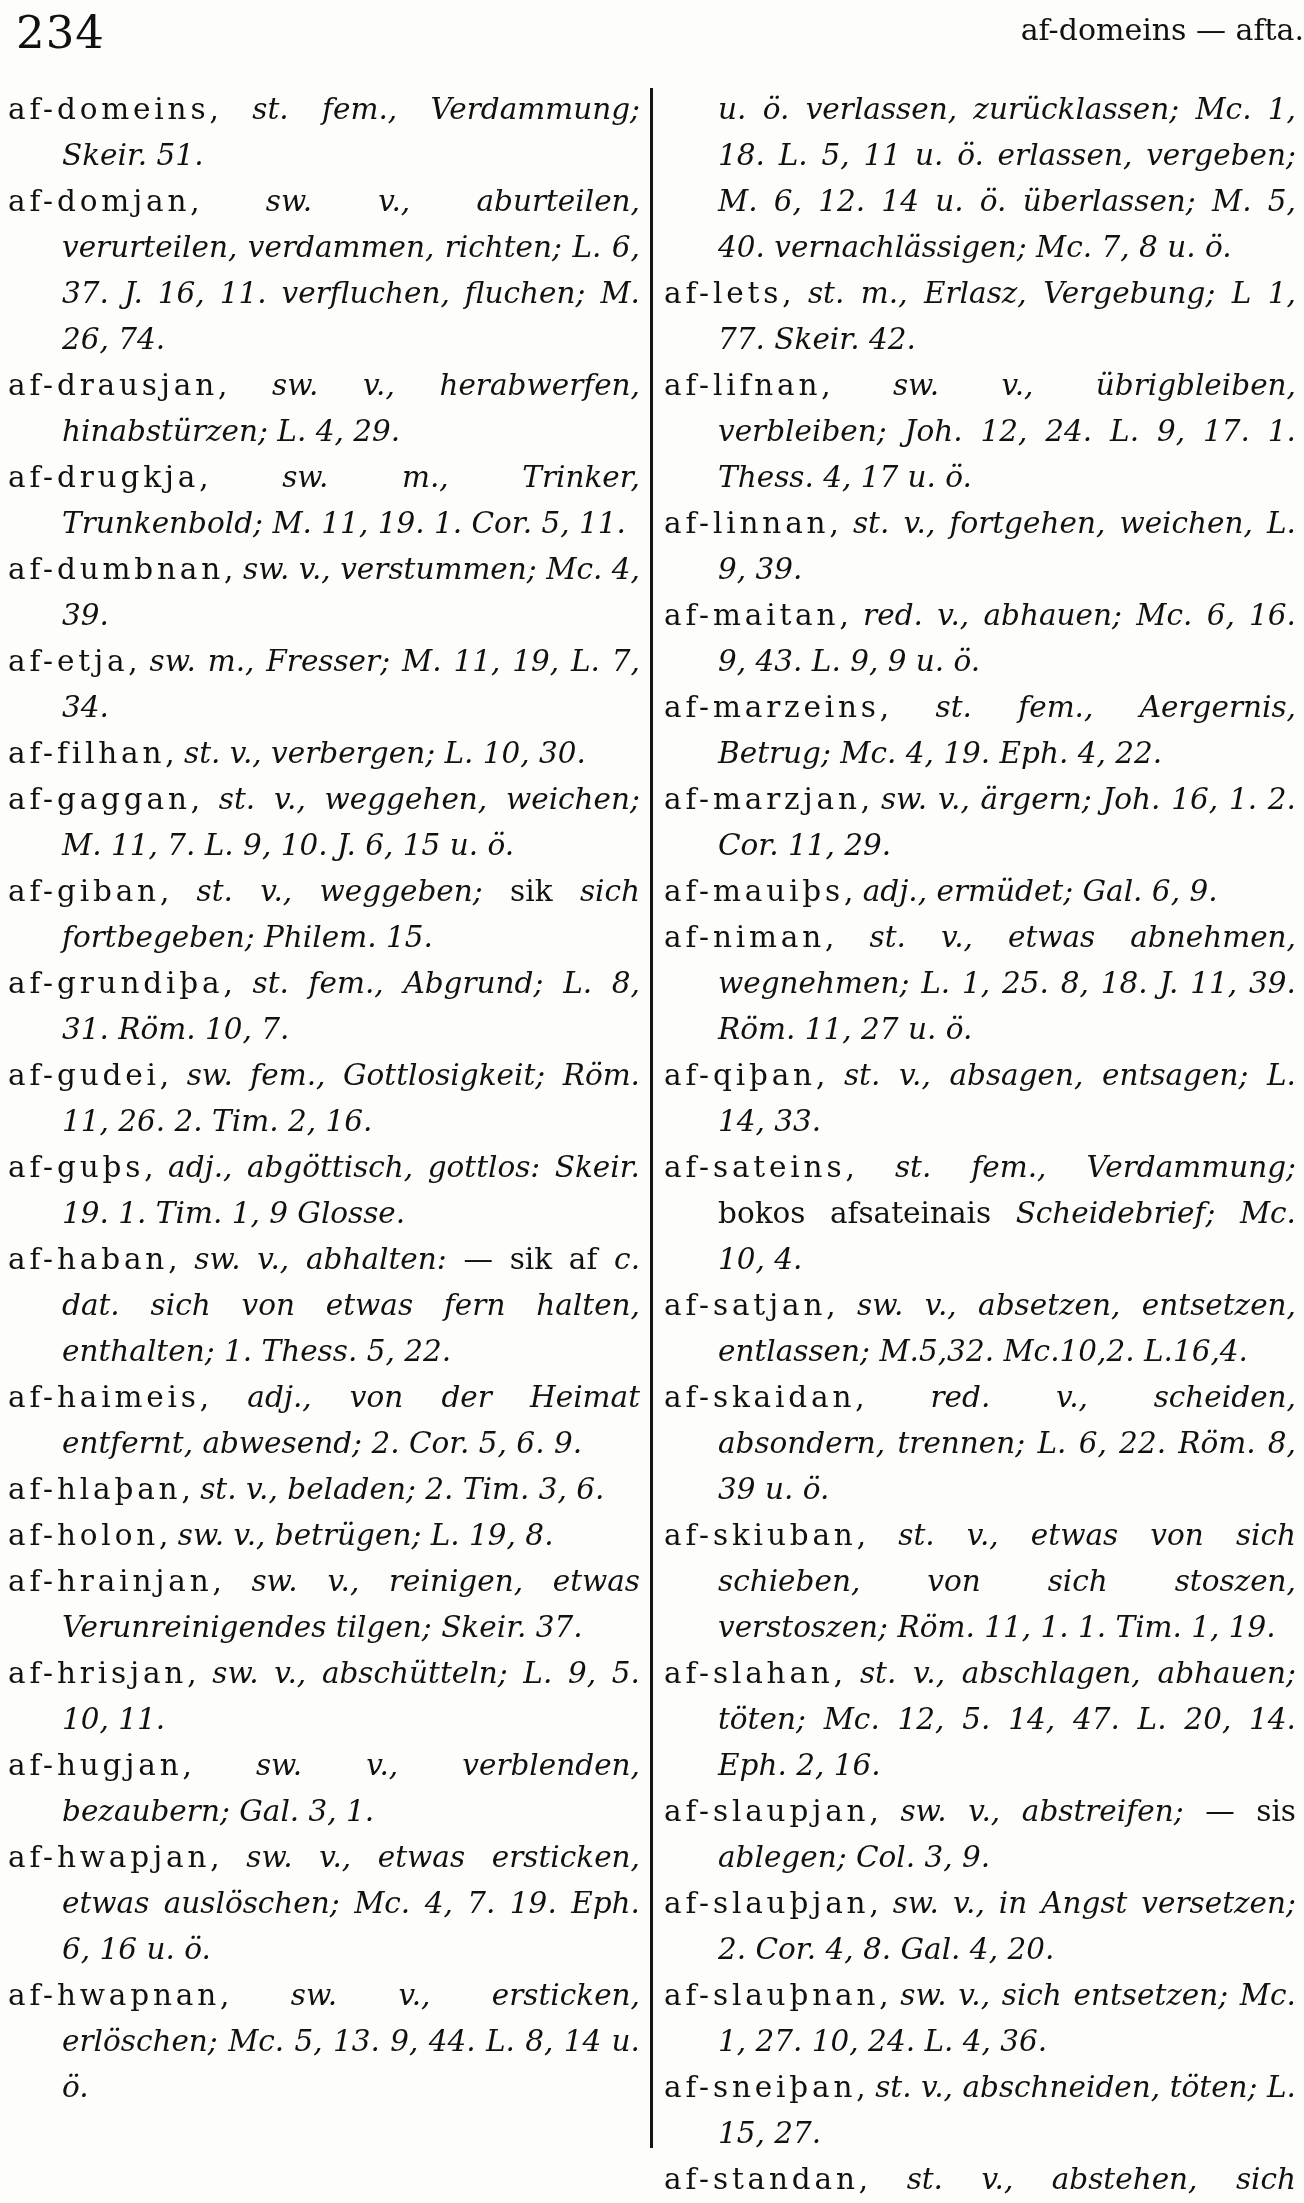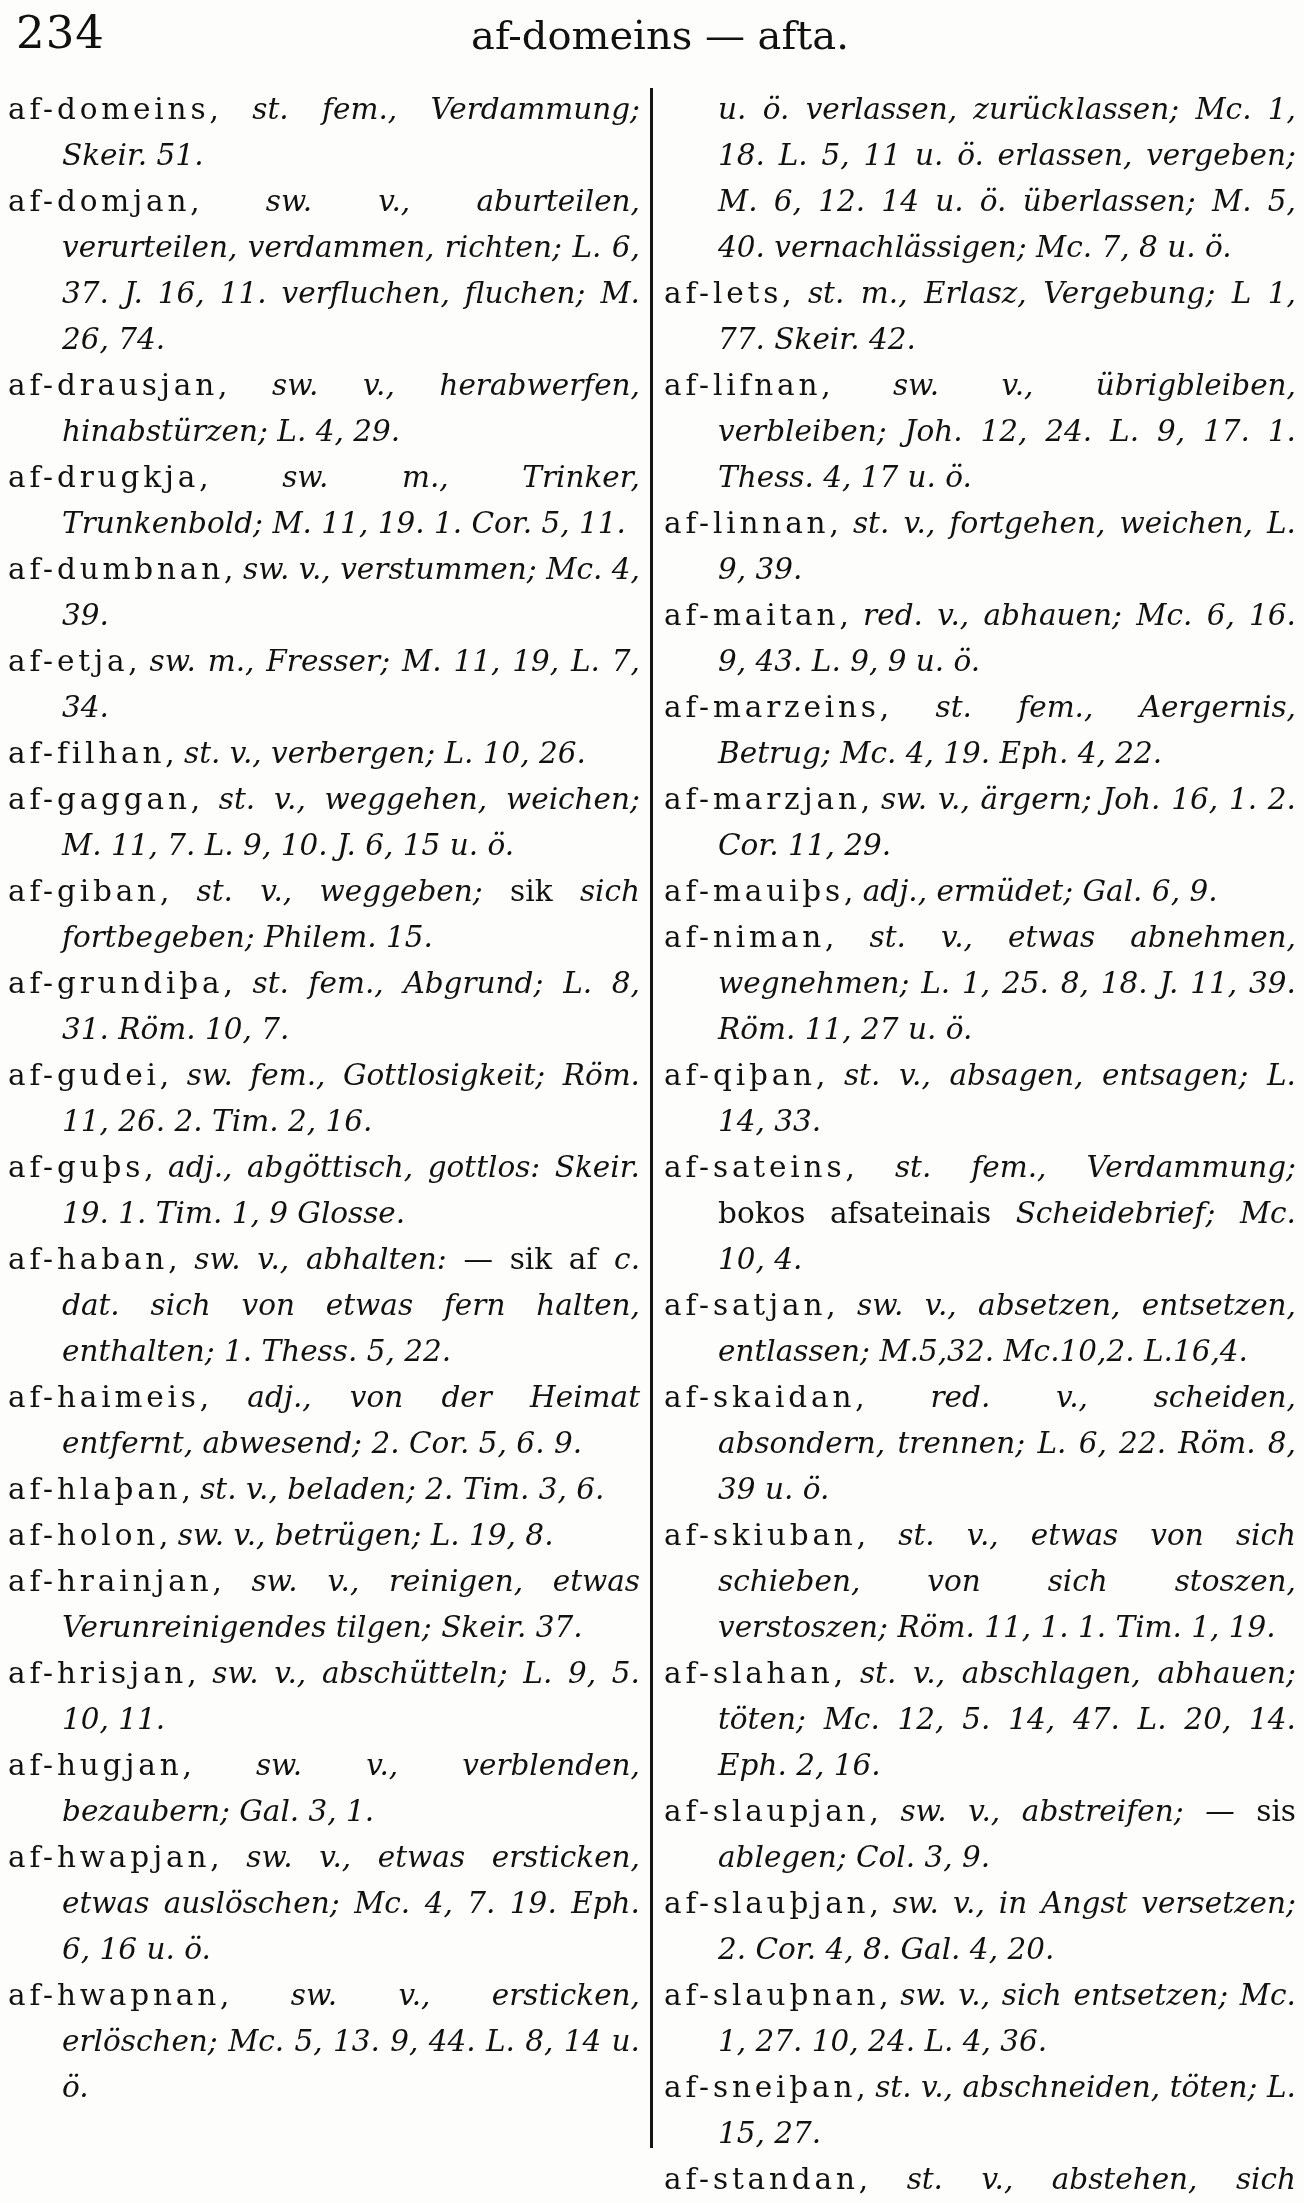--- a/index.html
+++ b/index.html
@@ -21,22 +21,22 @@
     left: 16px;
     top: 6px;
     font-size: 45px;
     letter-spacing: 1px;
   }
   #running-title {
     position: absolute;
     left: 16px;
     right: 0;
     top: 12px;
-    text-align: center;
-    font-size: 40px;
+    text-align: right;
+    font-size: 30px;
   }
   #column-divider {
     position: absolute;
     left: 650px;
     top: 88px;
     width: 3px;
     height: 2060px;
     background: #151515;
   }
   .column {
@@ -70,21 +70,21 @@
   <div id="page-number">234</div>
   <div id="running-title">af-domeins — afta.</div>
   <div id="column-divider"></div>
   <div id="column-left" class="column">
       <div class="entry"><span class="h">af-domeins</span><span class="r">, </span><span class="i">st. fem., Verdammung; Skeir. 51.</span></div>
       <div class="entry"><span class="h">af-domjan</span><span class="r">, </span><span class="i">sw. v., aburteilen, verurteilen, verdammen, richten; L. 6, 37. J. 16, 11. verfluchen, fluchen; M. 26, 74.</span></div>
       <div class="entry"><span class="h">af-drausjan</span><span class="r">, </span><span class="i">sw. v., herabwerfen, hinabstürzen; L. 4, 29.</span></div>
       <div class="entry"><span class="h">af-drugkja</span><span class="r">, </span><span class="i">sw. m., Trinker, Trunkenbold; M. 11, 19. 1. Cor. 5, 11.</span></div>
       <div class="entry"><span class="h">af-dumbnan</span><span class="r">, </span><span class="i">sw. v., verstummen; Mc. 4, 39.</span></div>
       <div class="entry"><span class="h">af-etja</span><span class="r">, </span><span class="i">sw. m., Fresser; M. 11, 19, L. 7, 34.</span></div>
-      <div class="entry"><span class="h">af-filhan</span><span class="r">, </span><span class="i">st. v., verbergen; L. 10, 26.</span></div>
+      <div class="entry"><span class="h">af-filhan</span><span class="r">, </span><span class="i">st. v., verbergen; L. 10, 30.</span></div>
       <div class="entry"><span class="h">af-gaggan</span><span class="r">, </span><span class="i">st. v., weggehen, weichen; M. 11, 7. L. 9, 10. J. 6, 15 u. ö.</span></div>
       <div class="entry"><span class="h">af-giban</span><span class="r">, </span><span class="i">st. v., weggeben;</span><span class="r"> sik </span><span class="i">sich fortbegeben; Philem. 15.</span></div>
       <div class="entry"><span class="h">af-grundiþa</span><span class="r">, </span><span class="i">st. fem., Abgrund; L. 8, 31. Röm. 10, 7.</span></div>
       <div class="entry"><span class="h">af-gudei</span><span class="r">, </span><span class="i">sw. fem., Gottlosigkeit; Röm. 11, 26. 2. Tim. 2, 16.</span></div>
       <div class="entry"><span class="h">af-guþs</span><span class="r">, </span><span class="i">adj., abgöttisch, gottlos: Skeir. 19. 1. Tim. 1, 9 Glosse.</span></div>
       <div class="entry"><span class="h">af-haban</span><span class="r">, </span><span class="i">sw. v., abhalten:</span><span class="r"> — sik af </span><span class="i">c. dat. sich von etwas fern halten, enthalten; 1. Thess. 5, 22.</span></div>
       <div class="entry"><span class="h">af-haimeis</span><span class="r">, </span><span class="i">adj., von der Heimat entfernt, abwesend; 2. Cor. 5, 6. 9.</span></div>
       <div class="entry"><span class="h">af-hlaþan</span><span class="r">, </span><span class="i">st. v., beladen; 2. Tim. 3, 6.</span></div>
       <div class="entry"><span class="h">af-holon</span><span class="r">, </span><span class="i">sw. v., betrügen; L. 19, 8.</span></div>
       <div class="entry"><span class="h">af-hrainjan</span><span class="r">, </span><span class="i">sw. v., reinigen, etwas Verunreinigendes tilgen; Skeir. 37.</span></div>

